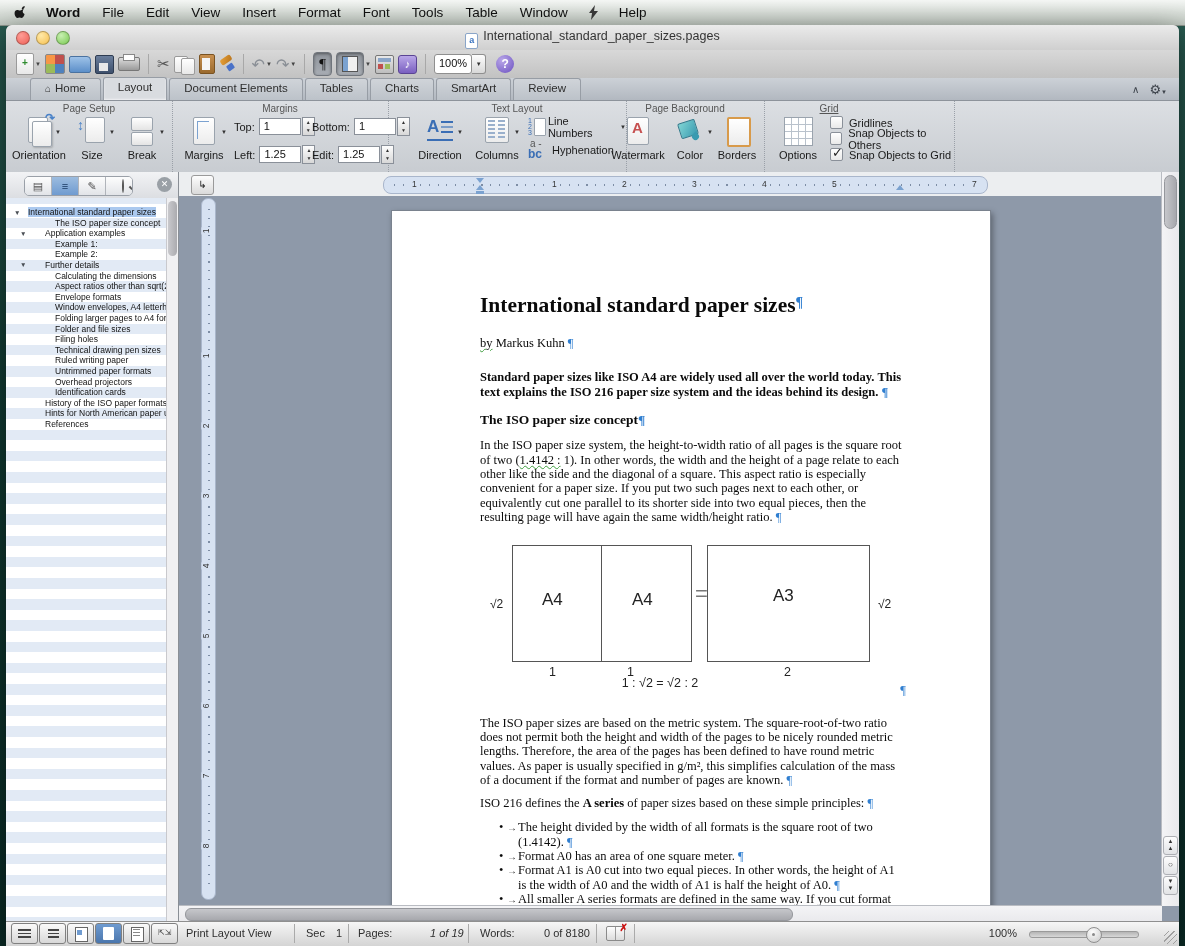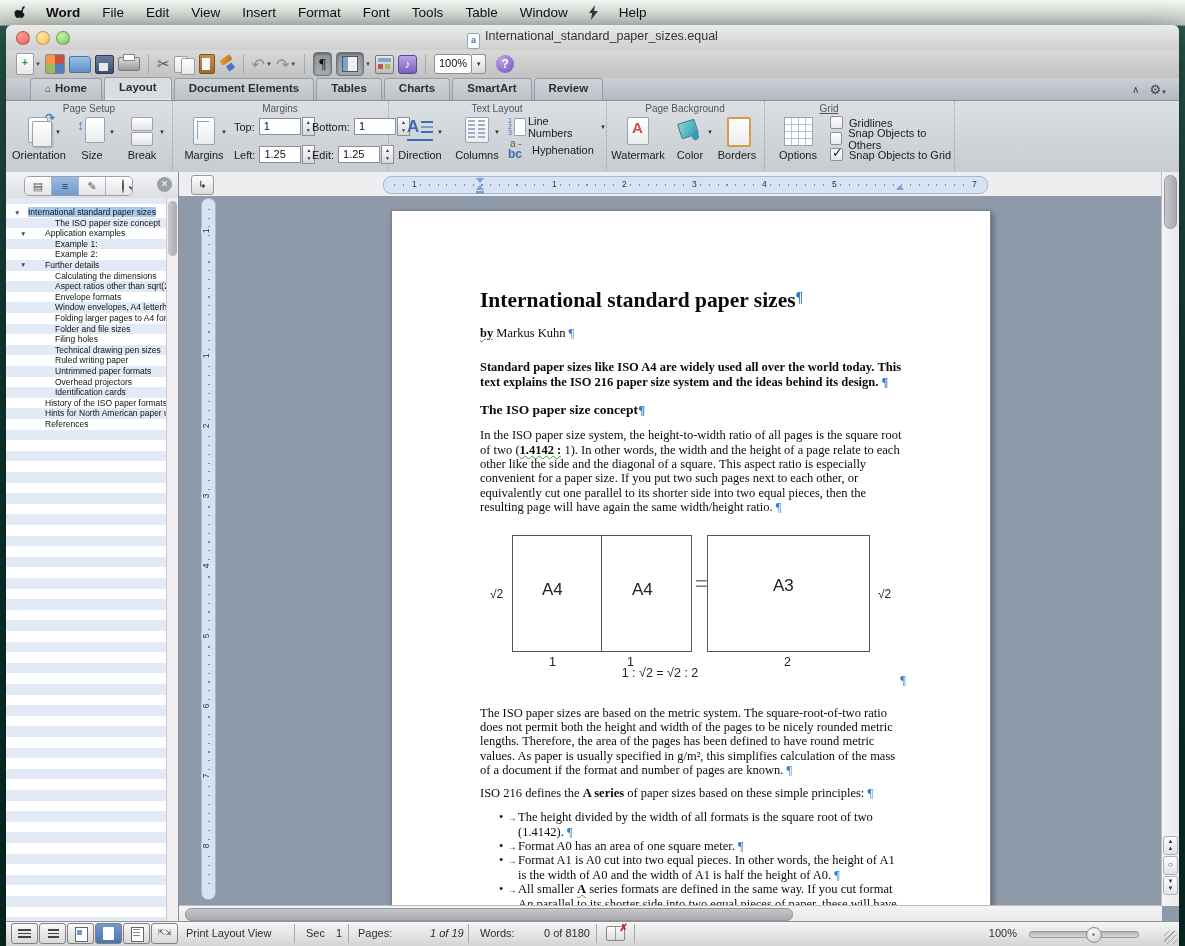--- a/index.html
+++ b/index.html
@@ -41,21 +41,21 @@
     color:#fff;font-size:12px;font-weight:bold;text-align:center;line-height:18px;margin-left:8px;}
   .searchwrap{position:absolute;right:14px;top:29px;width:244px;height:19px;background:#fff;border:1px solid #9a9a9a;
     border-radius:10px;display:flex;align-items:center;}
   .mag{width:8px;height:8px;border:1.5px solid #555;border-radius:50%;margin-left:7px;position:relative;}
   .mag::after{content:"";position:absolute;width:4px;height:1.5px;background:#555;transform:rotate(45deg);left:6px;top:7px;}
   .searchwrap .car{font-size:6px;color:#444;margin-left:2px;}
   .searchtext{font-size:11.5px;color:#9a9a9a;margin-left:6px;}
   
   .tabstrip{position:absolute;left:0;top:53px;right:0;height:22px;
     background:linear-gradient(180deg,#ccd1d7,#b2b8c0);border-bottom:1px solid #8d939b;display:flex;align-items:flex-end;padding-left:24px;}
-  .rtab{font-size:11.5px;font-weight:bold;color:#2e2e2e;padding:3px 14px 4px 14px;border:1px solid #979da5;border-bottom:none;
+  .rtab{font-size:11.5px;font-weight:normal;color:#2e2e2e;padding:3px 14px 4px 14px;border:1px solid #979da5;border-bottom:none;
     background:linear-gradient(180deg,#d0d4d9,#bcc2c9);margin-right:2px;border-radius:3px 3px 0 0;height:14px;}
   .rtab.active{background:#d9dce0;padding-bottom:5px;box-shadow:0 -1px 2px rgba(255,255,255,.6) inset;}
   .home-ic{font-size:10px;margin-right:4px;}
   .strip-right{position:absolute;right:12px;top:4px;display:flex;align-items:center;color:#3d434b;}
   .chev{font-size:10px;margin-right:10px;}
   .gear{font-size:13px;}
   .gear .car{font-size:6px;}
   
   .ribbon{position:absolute;left:0;top:76px;right:0;height:71px;
     background:linear-gradient(180deg,#dcdfe3,#c8ccd1);border-bottom:1px solid #979da3;}
@@ -114,28 +114,28 @@
   .docviewport{position:absolute;left:0;top:24px;right:0;bottom:0;background:#8e99a9;border-radius:4px 0 0 0;overflow:hidden;}
   .vruler{position:absolute;left:22px;top:2px;width:13px;height:700px;background:#d7e2f2;border:1px solid #a9b6cb;border-radius:7px;}
   .vruler .ticks{position:absolute;top:10px;bottom:10px;left:6px;width:2px;
     background:repeating-linear-gradient(180deg,#7d8da5 0 1px,transparent 1px 8.75px);}
   .vnum{position:absolute;left:1px;font-size:8.5px;color:#333;background:#d7e2f2;transform:rotate(-90deg);padding:0 1px;}
   
   .page{position:absolute;left:212px;top:14px;width:598px;height:720px;background:#fff;border:1px solid #7a828e;
     box-shadow:2px 3px 6px rgba(0,0,0,.35);}
   .pagein{position:absolute;left:88px;top:73px;width:424px;color:#0a0a0a;
     font-family:"Liberation Serif",serif;font-size:12.5px;line-height:14.4px;}
-  .pagein h1{font-size:21.5px;line-height:27px;margin:0 0 12px 0;font-weight:bold;}
+  .pagein h1{font-size:21.5px;line-height:38px;margin:0 0 12px 0;font-weight:bold;}
   .pagein h1 .pilcrow{font-size:14px;vertical-align:5px;}
   .byline{margin:0 0 20px 0;}
   .intro{font-weight:bold;margin:0 0 12px 0;}
   .h2p{font-size:13.5px;font-weight:bold;margin:0 0 10px 0;line-height:17px;}
   .para{margin:0;}
   .pilcrow{color:#2f7ed0;}
-  .squiggle{text-decoration:underline;text-decoration-style:wavy;text-decoration-color:#3f9e3f;text-decoration-thickness:1px;font-weight:bold;}
+  .squiggle{text-decoration:underline;text-decoration-style:wavy;text-decoration-color:#3f9e3f;text-decoration-thickness:1px;}
   .bold{font-weight:bold;}
   .italic{font-style:italic;}
   
   .diagram{position:relative;height:147px;margin:20px 0 24px 0;font-family:"Liberation Sans",sans-serif;}
   .dbox{position:absolute;border:1px solid #555;background:#fff;}
   .dlab{position:absolute;font-size:17px;color:#222;}
   .dnum{position:absolute;font-size:12.5px;color:#222;}
   .dsqrt{position:absolute;font-size:12px;color:#222;}
   .deq{position:absolute;font-size:22px;color:#777;}
   .dcap{position:absolute;font-size:12.5px;color:#222;}
@@ -207,21 +207,21 @@
     <span class="mitem">Help</span>
   </div>
 
   <div class="window">
 
     <div class="titlebar">
       <div class="tl red"></div>
       <div class="tl yellow"></div>
       <div class="tl green"></div>
       <div class="wtitle">
-        <span class="doc-ic">a</span><span>International_standard_paper_sizes.equal</span>
+        <span class="doc-ic">a</span><span>International_standard_paper_sizes.pages</span>
       </div>
     </div>
 
     <div class="toolbar">
       <div style="width:8px"></div>
       <div class="tbi">
           <span class="tpage">
             <span class="tglyph" style="color:#2e8b2e;font-weight:bold;">+</span>
           </span>
           <span class="car">▼</span>
@@ -364,21 +364,21 @@
           <span class="fld" style="margin-left:4px;">1</span>
           <span class="stepper">▲<br>▼</span>
         </div>
         <div class="fieldrow" style="left:140px;top:44px;">
           <span>Edit:</span>
           <span class="fld" style="margin-left:4px;">1.25</span>
           <span class="stepper">▲<br>▼</span>
         </div>
       </div>
 
-      <div class="rgroup" style="left:382px;width:218px;">
+      <div class="rgroup" style="left:402px;width:218px;">
         <div class="glabel">Text Layout</div>
         <div class="rbtn" style="left:4px;width:56px;">
           <div class="ric">
               <span class="ov" style="left:2px;top:2px;color:#3a6eb5;font-size:17px;">A</span>
               <span style="position:absolute;left:16px;top:6px;width:12px;height:2px;background:#3a6eb5;"></span>
               <span style="position:absolute;left:16px;top:11px;width:12px;height:2px;background:#7a9cc8;"></span>
               <span style="position:absolute;left:16px;top:16px;width:12px;height:2px;background:#3a6eb5;"></span>
               <span style="position:absolute;left:2px;top:24px;width:26px;height:2px;background:#3a6eb5;"></span>
               <span class="caret">▼</span>
             </div>

